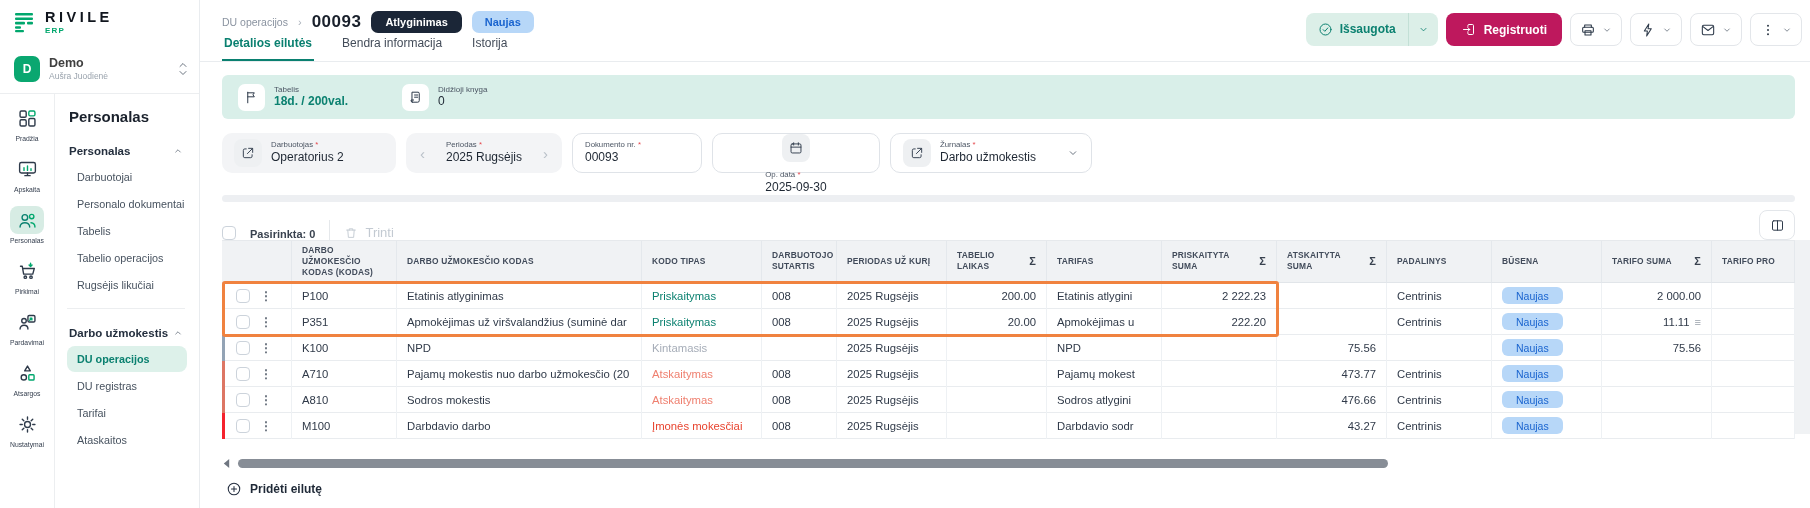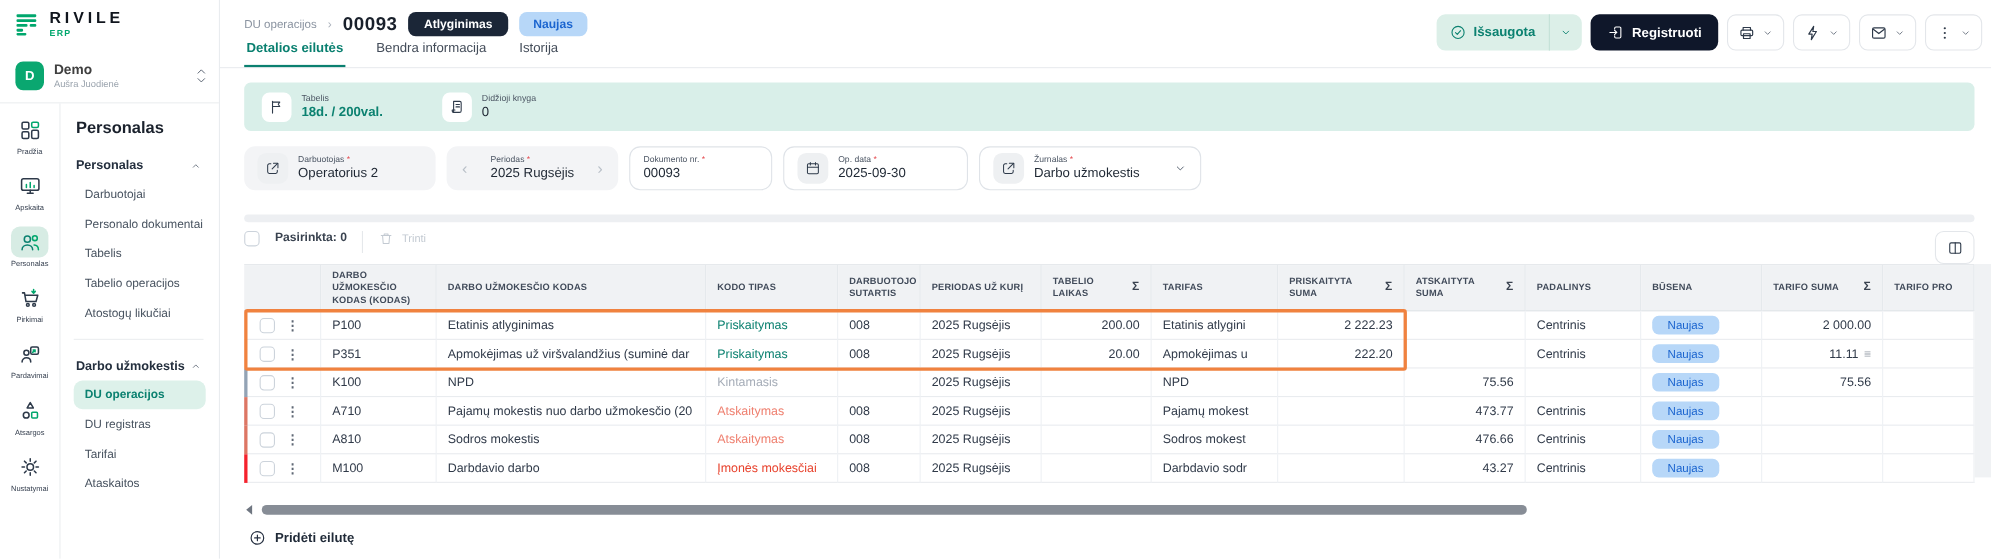--- a/index.html
+++ b/index.html
@@ -47,21 +47,21 @@
   .badge-dark { background:#1b2637; color:#fff; font-size:11px; font-weight:600; padding:5px 14px; border-radius:7px; }
   .badge-blue { background:#b7d7f8; color:#1a64cf; font-size:11px; font-weight:600; padding:5px 13px; border-radius:7px; }
   .tabs { position:absolute; left:22px; bottom:0; display:flex; gap:26px; }
   .tab { font-size:12px; color:#434c59; padding:0 2px 9px 2px; cursor:pointer; border-bottom:2.5px solid transparent; }
   .tab.active { color:#0a8070; font-weight:700; border-bottom-color:#0a8070; }
   .actions { position:absolute; top:13px; right:8px; display:flex; gap:8px; align-items:center; }
   .btn { display:flex; align-items:center; border-radius:8px; cursor:pointer; height:33px; }
   .btn-saved { background:#dcefe8; color:#0b8170; }
   .btn-saved .main-part { display:flex; align-items:flex-start; gap:7px; padding:0 12px; font-size:12px; font-weight:600; }
   .btn-saved .chev-part { border-left:1px solid #c3e0d6; padding:0 9px; height:100%; display:flex; align-items:center; }
-  .btn-dark { background:#0f172a; color:#fff; font-size:12px; font-weight:600; gap:8px; padding:0 15px; }
+  .btn-dark { background:#be185d; color:#fff; font-size:12px; font-weight:600; gap:8px; padding:0 15px; }
   .btn-icon { background:#fff; border:1px solid #e3e6ea; gap:6px; padding:0 9px; }
   .chev { stroke:#5a6472; stroke-width:1.8; fill:none; stroke-linecap:round; stroke-linejoin:round; }
 
   .infobar { margin:13px 15px 0 22px; height:44px; background:#d9efe9; border-radius:6px; display:flex; align-items:center; gap:54px; padding:0 16px; }
   .info-item { display:flex; align-items:center; gap:9px; }
   .info-ico { width:27px; height:27px; background:#fff; border-radius:7px; display:flex; align-items:center; justify-content:center; }
   .info-lbl { font-size:8px; color:#4b5563; }
   .info-val { font-size:12px; color:#222b37; margin-top:1px; }
   .info-val.teal { color:#0b8170; font-weight:600; }
 
@@ -69,29 +69,29 @@
   .field { height:40px; border-radius:10px; display:flex; align-items:center; gap:9px; padding:0 12px; cursor:pointer; }
   .field.filled { background:#f3f4f6; }
   .field.outline { background:#fff; border:1px solid #dfe3e8; }
   .f-ico { width:28px; height:28px; background:#eef0f2; border-radius:8px; display:flex; align-items:center; justify-content:center; flex:0 0 28px; }
   .f-txt { line-height:1.15; }
   .f-lbl { font-size:7.8px; color:#4b5563; }
   .f-req { color:#e5484d; }
   .f-val { font-size:12px; color:#1e2733; margin-top:1px; white-space:nowrap; }
   .f-nav { color:#b9c0c8; font-size:15px; padding:0 2px; }
   .w-emp { width:174px; } .w-per { width:156px; justify-content:space-between; } .w-doc { width:130px; }
-  .w-dat { width:168px; } .w-jur { width:202px; justify-content:space-between; }
+  .w-dat { width:168px;flex-direction:column; } .w-jur { width:202px; justify-content:space-between; }
 
   .top-track { margin:22px 15px 0 22px; width:1573px; height:7px; border-radius:4px; background:#edeff2; }
 
-  .tbar { margin:8px 15px 0 22px; height:30px; display:flex; align-items:flex-start; gap:14px; }
+  .tbar { margin:8px 15px 0 22px; height:30px; display:flex; align-items:flex-end; gap:14px; }
   .cbx { width:14px; height:14px; border:1.5px solid #ccd3db; border-radius:4px; background:#fff; cursor:pointer; flex:0 0 14px; }
   .tbar-sel { font-size:11px; font-weight:600; color:#39424f; }
   .tbar-div { width:1px; height:20px; background:#e5e8eb; }
-  .tbar-del { display:flex; align-items:center; gap:7px; font-size:10px; color:#c3cad2; cursor:default; }
+  .tbar-del { display:flex; align-items:center; gap:7px; font-size:13px; color:#c3cad2; cursor:default; }
   .tbar-del .ic { stroke:#c3cad2; }
   .colset { margin-left:auto; width:36px; height:30px; border:1px solid #e3e6ea; border-radius:8px; background:#fff;
     display:flex; align-items:center; justify-content:center; cursor:pointer; }
 
   .grid-wrap { margin-left:22px; width:1573px; position:relative;
     --cols:70px 105px 245px 120px 75px 110px 100px 115px 115px 110px 105px 110px 110px 83px; }
   .grid-wrap::after { content:""; position:absolute; left:1573px; top:0; width:15px; height:194px; background:#f0f2f4; }
   .t-row { display:grid; grid-template-columns:var(--cols); }
   .t-row.head { border-top:1px solid #e6e9ec; }
   .th { background:#f0f2f4; border-right:1px solid #e4e8ec; border-bottom:1px solid #e1e5e9; min-height:38px;
@@ -246,21 +246,21 @@
         </div>
 
           <div class="side-item"><span>Darbuotojai</span></div>
 
           <div class="side-item"><span>Personalo dokumentai</span></div>
 
           <div class="side-item"><span>Tabelis</span></div>
 
           <div class="side-item"><span>Tabelio operacijos</span></div>
 
-          <div class="side-item"><span>Atostogų likučiai</span></div>
+          <div class="side-item"><span>Rugsėjis likučiai</span></div>
 
         <div class="sec-div"></div>
         <div class="sec-head">
           <span class="sec-lbl">Darbo užmokestis</span>
           <span>
               <svg width="10" height="10" viewBox="0 0 24 24" class="chev">
                 <path d="M6.5 14.5L12 9l5.5 5.5"></path>
               </svg>
             </span>
         </div>
@@ -757,21 +757,21 @@
             <div class="td">
               <span>008</span>
             </div>
             <div class="td">
               <span>2025 Rugsėjis</span>
             </div>
             <div class="td num">
               <span></span>
             </div>
             <div class="td">
-              <span>Sodros mokest</span>
+              <span>Sodros atlygini</span>
             </div>
             <div class="td num">
               <span></span>
             </div>
             <div class="td num">
               <span>476.66</span>
             </div>
             <div class="td">
               <span>Centrinis</span>
             </div>

